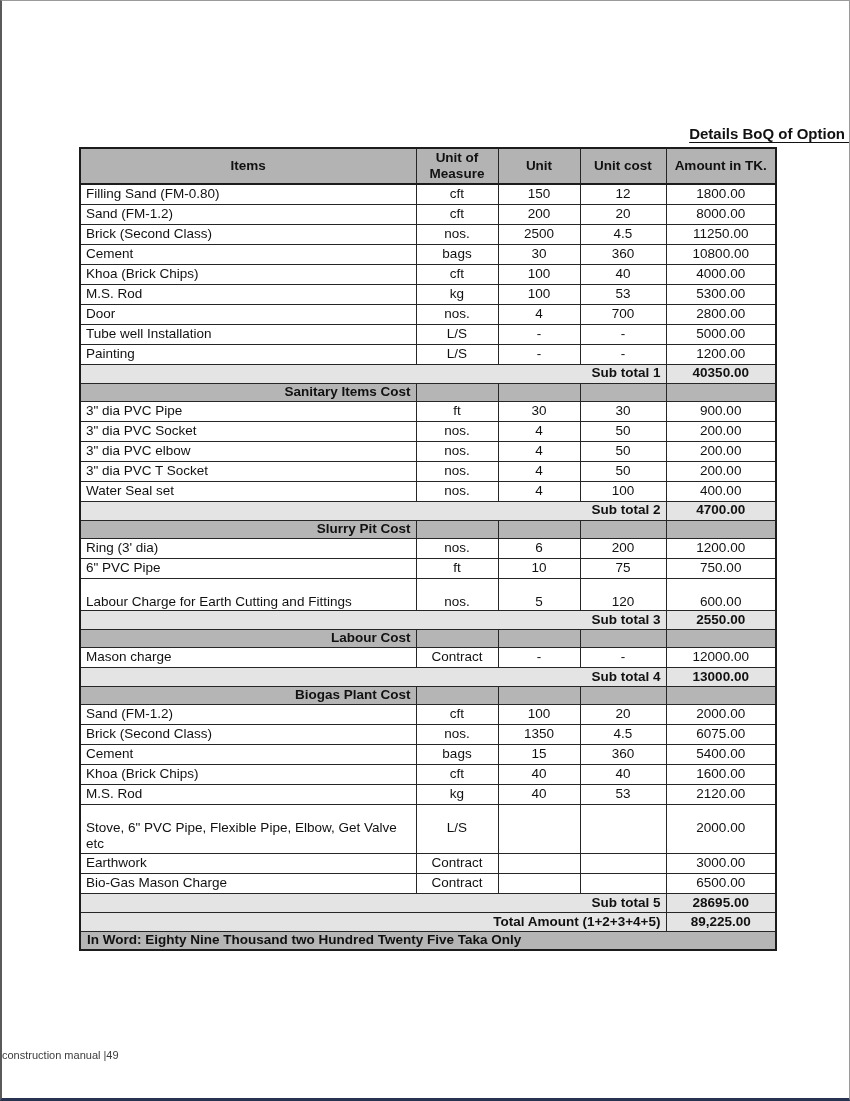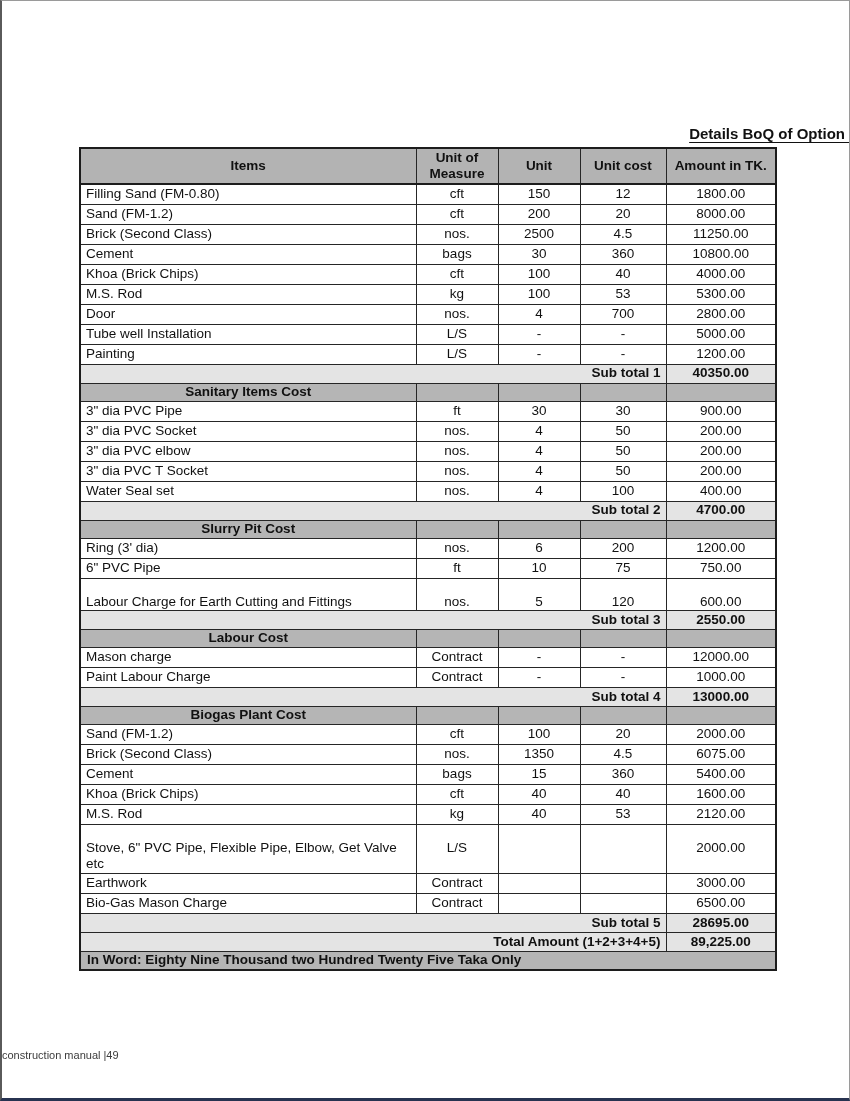--- a/index.html
+++ b/index.html
@@ -75,21 +75,21 @@
     background:rgba(177,177,177,0.97);
     height:36px; font-weight:bold; text-align:center;
     border-bottom:2px solid #1c1c1c;
   }
   tr.item td { background:rgba(255,255,255,0.6); height:20px; }
   td.c-item  { text-align:left; }
   td.c-mid   { text-align:center; padding:0 2px; }
   tr.wrap td { vertical-align:top; padding-top:15px; }
   tr.section td {
     background:rgba(178,178,178,0.96); height:18px;
-    font-weight:bold; text-align:center;
+    font-weight:bold; text-align:right;
   }
   tr.subtotal td, tr.total td {
     background:rgba(217,217,217,0.72); height:19px; font-weight:bold;
   }
   td.sub-label { text-align:right; padding-right:8px; }
   td.sub-amt   { text-align:center; }
   tr.inword td {
     background:rgba(178,178,178,0.96); height:19px;
     font-weight:bold; text-align:left; padding-left:6px;
   }
@@ -305,27 +305,20 @@
             <td></td>
             <td></td>
           </tr>
           <tr class="item">
             <td class="c-item">Mason charge</td>
             <td class="c-mid">Contract</td>
             <td class="c-mid">-</td>
             <td class="c-mid">-</td>
             <td class="c-mid">12000.00</td>
           </tr>
-          <tr class="item">
-            <td class="c-item">Paint Labour Charge</td>
-            <td class="c-mid">Contract</td>
-            <td class="c-mid">-</td>
-            <td class="c-mid">-</td>
-            <td class="c-mid">1000.00</td>
-          </tr>
           <tr class="subtotal">
             <td class="sub-label" colspan="4">Sub total 4</td>
             <td class="sub-amt">13000.00</td>
           </tr>
           <tr class="section">
             <td>Biogas Plant Cost</td>
             <td></td>
             <td></td>
             <td></td>
             <td></td>

